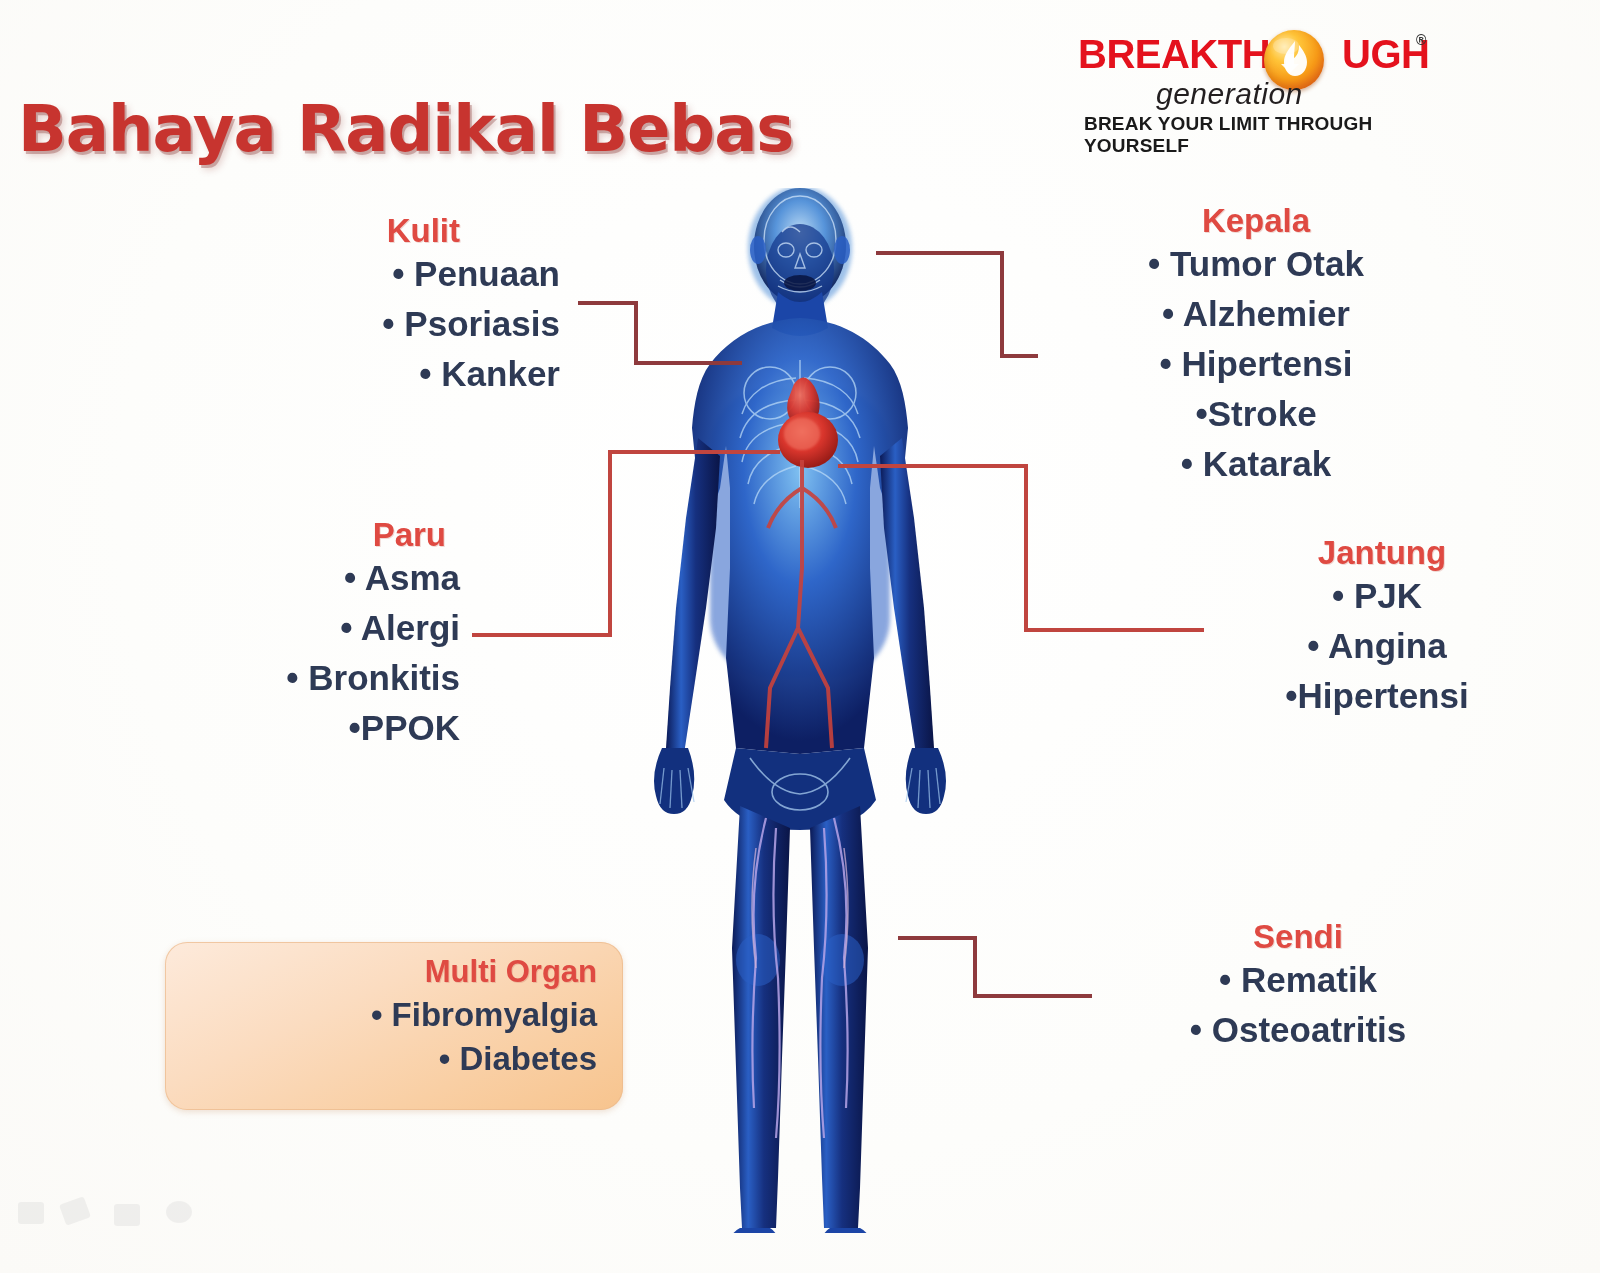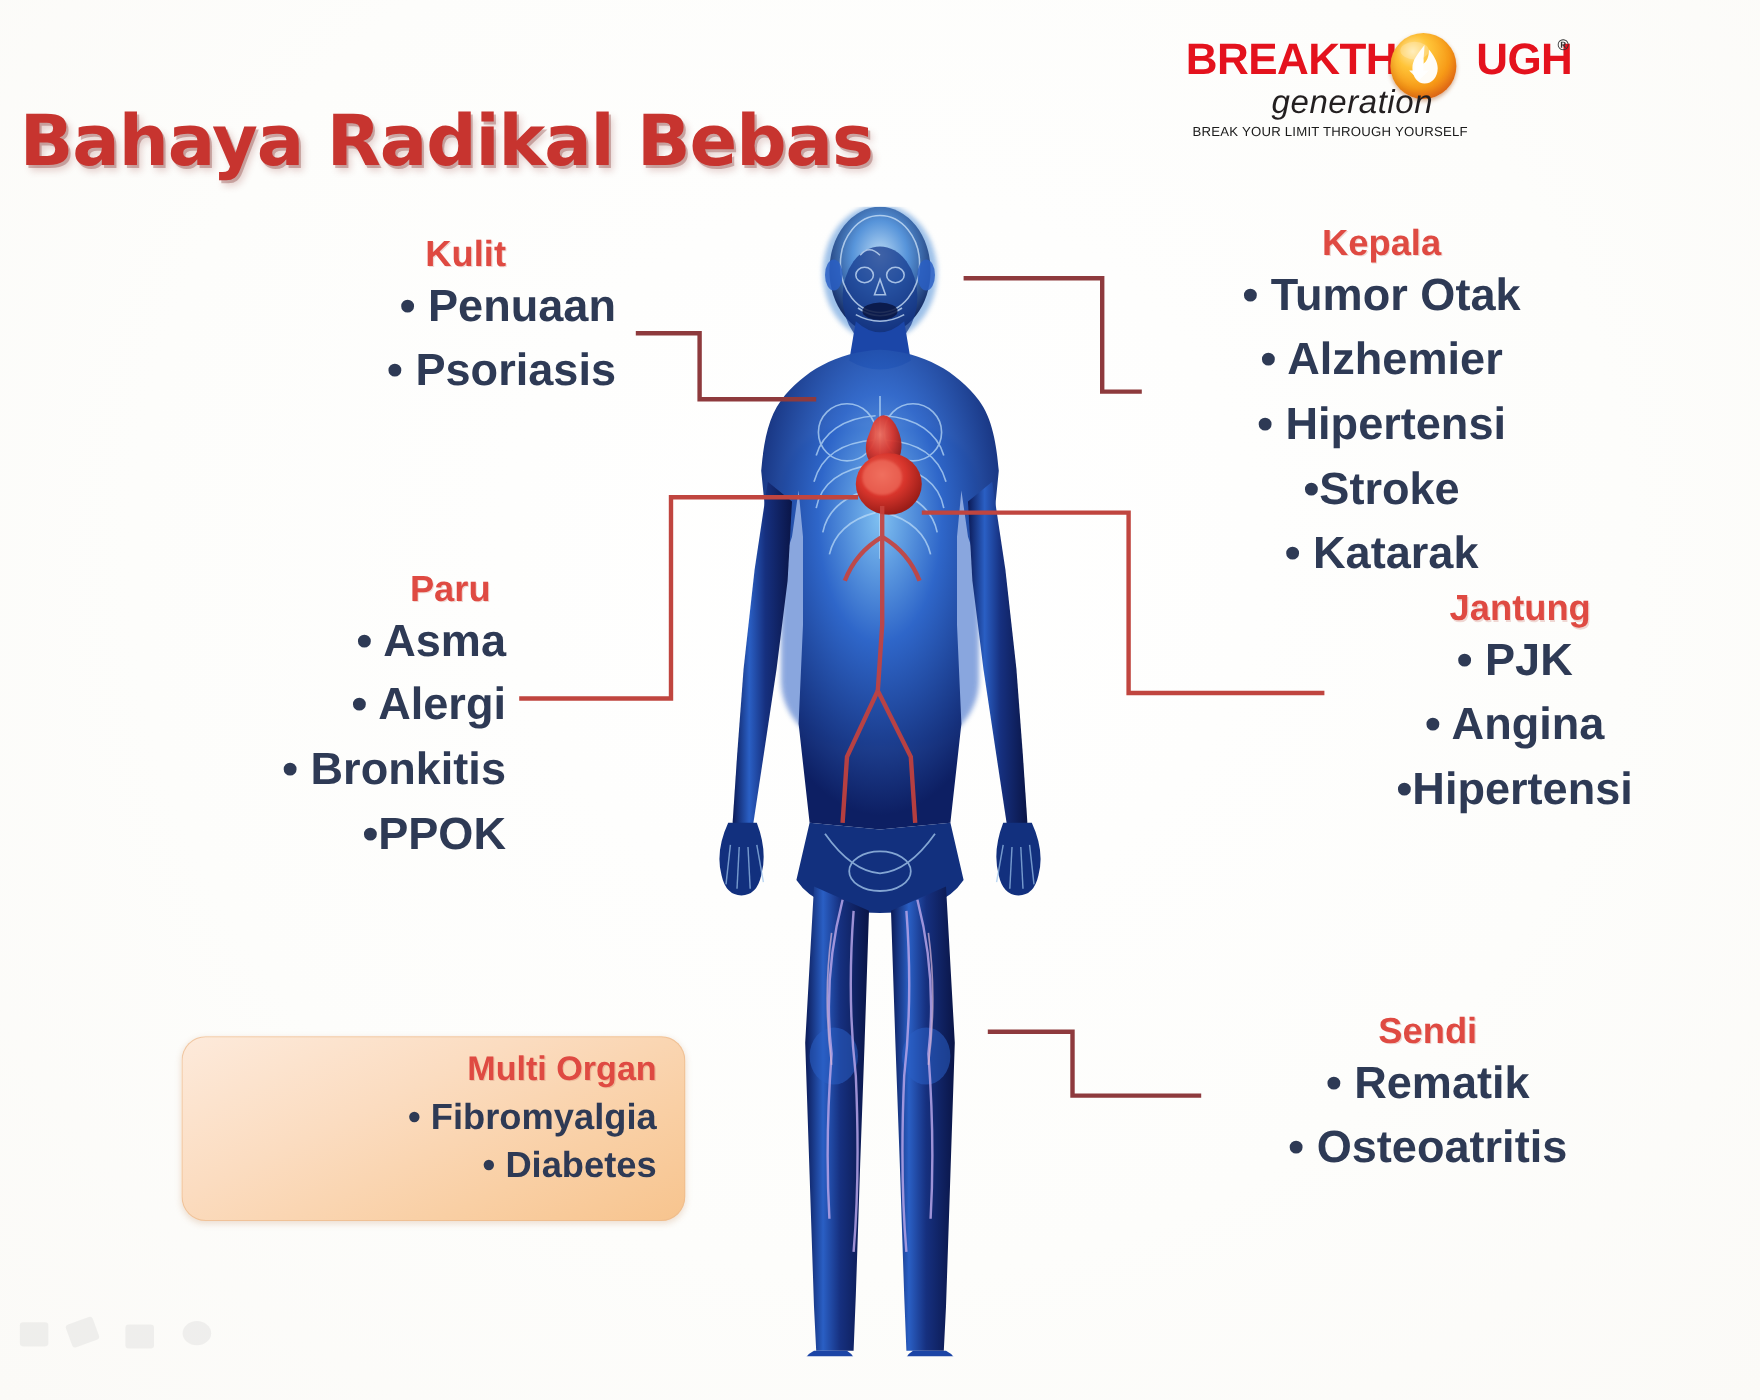--- a/index.html
+++ b/index.html
@@ -36,21 +36,21 @@
   .logo-reg{
     position:absolute;left:346px;top:2px;font-size:14px;color:#333;font-weight:bold;
   }
   .logo-gen{
     position:absolute;left:86px;top:47px;
     font-size:30px;color:#231f20;font-style:italic;letter-spacing:.5px;
     font-family:"Liberation Sans",sans-serif;
   }
   .logo-tag{
     position:absolute;left:14px;top:83px;
-    font-size:12px;font-weight:normal;color:#1a1a1a;letter-spacing:.2px;
+    font-size:19px;font-weight:bold;color:#1a1a1a;letter-spacing:.2px;
   }
 
   
   #title{
     position:absolute;left:18px;top:92px;
     font-size:64px;font-weight:bold;letter-spacing:-1px;
     color:#c7342f;
     font-family:"DejaVu Sans","Liberation Sans",sans-serif;
     text-shadow:2px 3px 0 rgba(120,30,28,.30), 4px 5px 7px rgba(150,60,55,.22);
   }
@@ -59,21 +59,21 @@
   #figure{position:absolute;left:590px;top:188px;width:420px;height:1045px;}
 
   
   .group{position:absolute;}
   .g-head{
     color:#df4a42;font-weight:bold;font-size:33px;line-height:1.05;
     text-shadow:1px 1px 0 rgba(190,80,70,.22);
   }
   .g-list{list-style:none;margin:0;padding:0;}
   .g-list li{
-    color:#2e3a55;font-weight:bold;font-size:41px;line-height:1.43;
+    color:#2e3a55;font-weight:bold;font-size:35px;line-height:1.43;
     white-space:nowrap;
   }
   .ta-right{text-align:right;}
   .ta-left{text-align:center;}
 
   
   #g-kulit{left:120px;top:214px;width:440px;}
   #g-kulit .g-head{padding-right:100px;}
   #g-paru{left:150px;top:518px;width:310px;}
   #g-paru .g-head{padding-right:14px;}
@@ -287,20 +287,21 @@
     <path class="wire-red" d="M838 466 L1026 466 L1026 630 L1204 630"></path>
 
     <path class="wire" d="M898 938 L975 938 L975 996 L1092 996"></path>
   </svg>
 
   <div class="group ta-right" id="g-kulit">
     <div class="g-head">Kulit</div>
     <ul class="g-list">
       <li>• Penuaan</li>
       <li>• Psoriasis</li>
+      <li>• Kanker</li>
     </ul>
   </div>
 
   <div class="group ta-right" id="g-paru">
     <div class="g-head">Paru</div>
     <ul class="g-list">
       <li>• Asma</li>
       <li>• Alergi</li>
       <li>• Bronkitis</li>
       <li>•PPOK</li>

